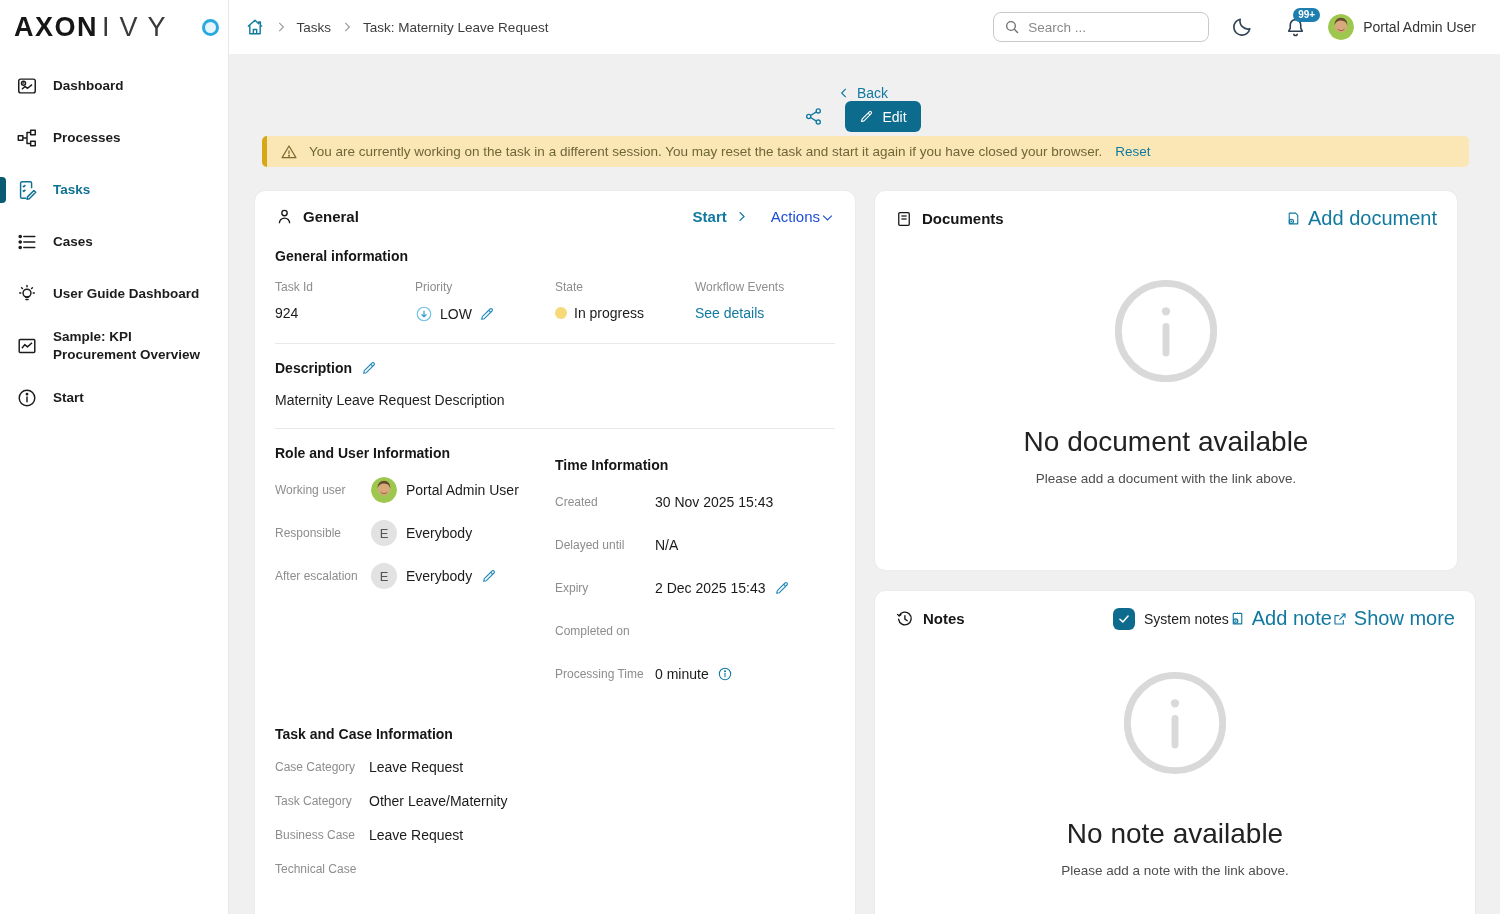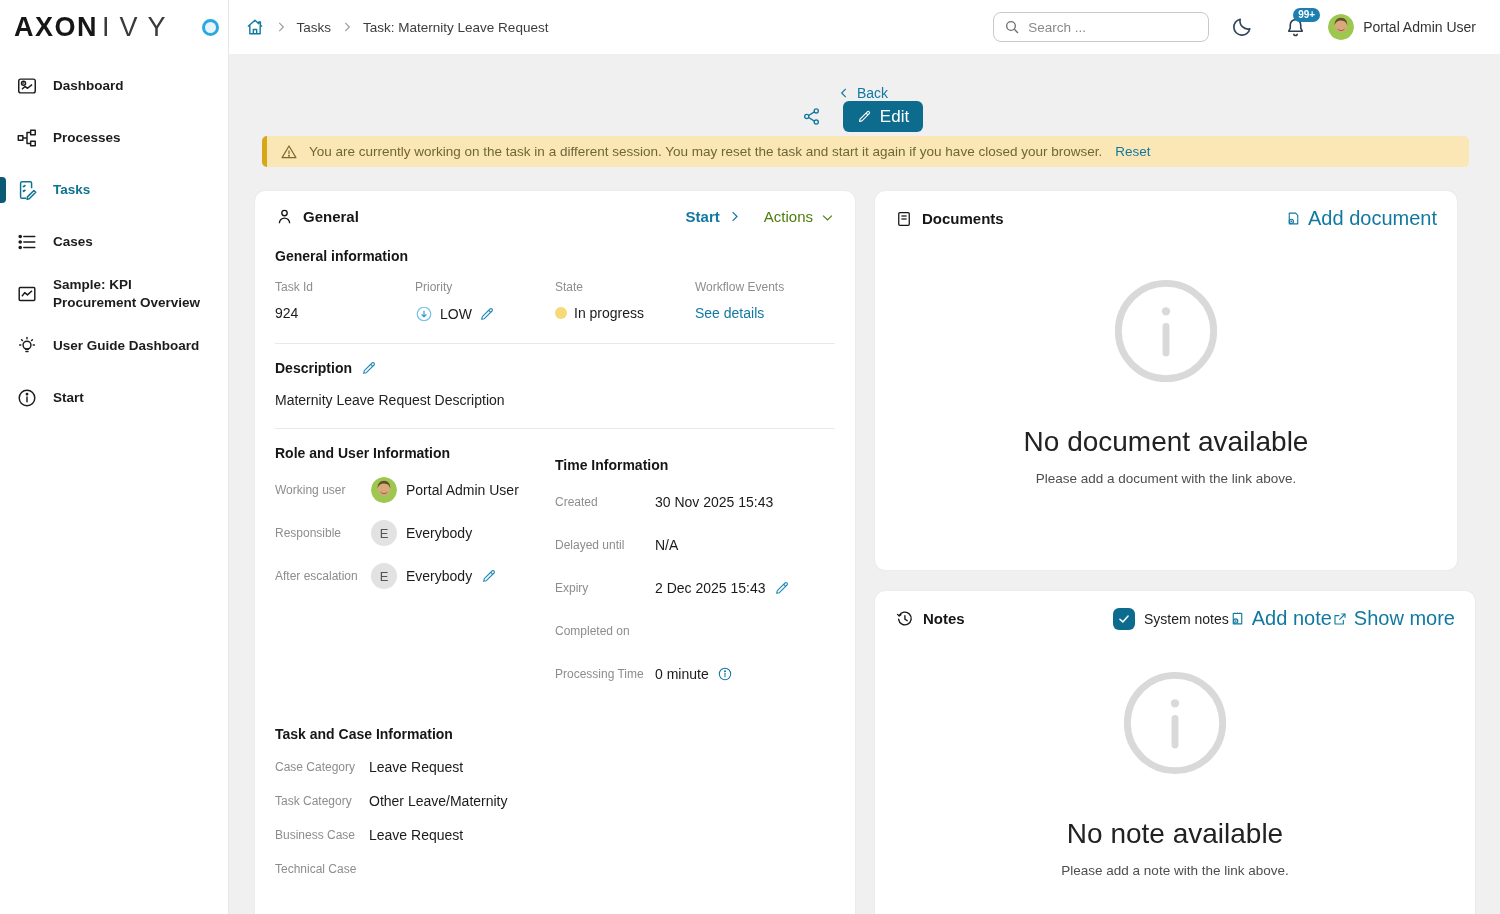--- a/index.html
+++ b/index.html
@@ -36,37 +36,37 @@
   .side-item.active { color:#0E7293; }
   .active-pill { position:absolute; left:0; top:50%; transform:translateY(-50%); width:6px; height:26px; background:#0A5A74; border-radius:0 4px 4px 0; }
   .side-label { line-height:1.3; }
 
   
   .main { position:absolute; top:54px; left:229px; right:0; bottom:0; background:#f0f0f1; overflow:hidden; }
   .toolbar { position:absolute; top:31px; left:26px; right:30px; height:31px; display:flex; align-items:center; justify-content:space-between;flex-direction:column; }
   .back-link { display:flex; align-items:center; gap:6px; color:#1179A0; font-size:14px; cursor:pointer; }
   .toolbar-right { display:flex; align-items:center; gap:22px; }
   .share-btn { color:#1179A0; display:flex; background:none; border:none; cursor:pointer; }
-  .edit-btn { display:flex; align-items:center; gap:8px; height:31px; padding:0 14px; background:#0D6B8E; color:#fff; border:none; border-radius:6px; font-size:17px; font-family:"Liberation Sans",sans-serif; cursor:pointer; }
+  .edit-btn { display:flex; align-items:center; gap:8px; height:31px; padding:0 14px; background:#0D6B8E; color:#fff; border:none; border-radius:6px; font-size:14px; font-family:"Liberation Sans",sans-serif; cursor:pointer; }
 
   .banner { position:absolute; top:82px; left:33px; right:31px; height:31px; background:#FAE7B5; border-left:5px solid #D6A716; border-radius:5px; display:flex; align-items:center; gap:11px; padding:0 13px; font-size:13.5px; color:#6F6638; }
   .banner .reset-link { color:#1179A0; cursor:pointer; margin-left:2px; }
   .warn-ico { color:#7a6a2f; display:flex; flex:none; }
 
   .card { position:absolute; background:#fff; border-radius:10px; box-shadow:0 0 3px rgba(0,0,0,.05); }
   .card-general { top:137px; left:26px; width:600px; height:775px; padding:16px 20px; }
   .card-docs { top:137px; left:646px; width:582px; height:379px; padding:16px 20px; }
   .card-notes { top:537px; left:646px; width:600px; height:410px; padding:16px 20px; }
 
   .card-head { display:flex; align-items:center; justify-content:space-between; }
   .card-title { display:flex; align-items:center; gap:9px; font-size:15px; font-weight:700; color:#161616; }
   .card-title .t-ico { display:flex; color:#161616; }
   .head-actions { display:flex; align-items:center; gap:22px; }
   .start-link { display:flex; align-items:center; gap:7px; color:#1179A0; font-weight:700; font-size:15px; cursor:pointer; }
-  .actions-link { display:flex; align-items:flex-end; gap:7px; color:#4d7c0f; font-size:15px; cursor:pointer; }
+  .actions-link { display:flex; align-items:flex-end; gap:0; color:#1d4ed8; font-size:15px; cursor:pointer; }
 
   .sec-title { font-size:14px; font-weight:700; color:#161616; margin:22px 0 16px; }
   .gi-grid { display:grid; grid-template-columns:140px 140px 140px 1fr; }
   .f-label { font-size:12px; color:#8d8d8d; }
   .f-value { font-size:14px; color:#1b1b1b; margin-top:11px; display:flex; align-items:center; gap:7px; }
   .link { color:#1179A0; cursor:pointer; }
   .pencil { color:#1E88B7; display:flex; cursor:pointer; }
   .dot { width:12px; height:12px; border-radius:50%; background:#F6D979; flex:none; }
   .hr { border-top:1px solid #e9e9e9; margin:20px 0 16px; }
   .desc-head { display:flex; align-items:center; gap:9px; font-size:14px; font-weight:700; color:#161616; }
@@ -218,36 +218,36 @@
             <circle cx="4.6" cy="18" r="1.2" fill="currentColor"></circle>
             <line x1="8.5" y1="6" x2="20.5" y2="6"></line>
             <line x1="8.5" y1="12" x2="20.5" y2="12"></line>
             <line x1="8.5" y1="18" x2="20.5" y2="18"></line>
           </svg>
       </span>
       <span class="side-label">Cases</span>
     </div>
     <div class="side-item">
       <span class="s-ico">
-        <svg viewBox="0 0 24 24" fill="none" stroke="currentColor" stroke-width="1.6" stroke-linejoin="round">
-            <rect x="3.5" y="5" width="17" height="14" rx="1"></rect>
-            <polyline points="6.5 14.5 9.5 10.5 12.5 13 17.5 8.5"></polyline>
-          </svg>
-      </span>
-      <span class="side-label">Sample: KPI Procurement Overview</span>
-    </div>
-    <div class="side-item">
-      <span class="s-ico">
         <svg viewBox="0 0 24 24" fill="none" stroke="currentColor" stroke-width="1.6" stroke-linecap="round">
             <circle cx="12" cy="11" r="4.3"></circle>
             <path d="M10.6 15.5h2.8M10.9 18h2.2"></path>
             <path d="M12 4V2.8M17 6l.9-.9M6.1 5.1L7 6M18.8 11H20M4 11h1.2"></path>
           </svg>
       </span>
       <span class="side-label">User Guide Dashboard</span>
+    </div>
+    <div class="side-item">
+      <span class="s-ico">
+        <svg viewBox="0 0 24 24" fill="none" stroke="currentColor" stroke-width="1.6" stroke-linejoin="round">
+            <rect x="3.5" y="5" width="17" height="14" rx="1"></rect>
+            <polyline points="6.5 14.5 9.5 10.5 12.5 13 17.5 8.5"></polyline>
+          </svg>
+      </span>
+      <span class="side-label">Sample: KPI Procurement Overview</span>
     </div>
     <div class="side-item">
       <span class="s-ico">
         <svg viewBox="0 0 24 24" fill="none" stroke="currentColor" stroke-width="1.6" stroke-linecap="round">
             <circle cx="12" cy="12" r="8.5"></circle>
             <line x1="12" y1="11" x2="12" y2="16.2"></line>
             <circle cx="12" cy="7.8" r=".7" fill="currentColor"></circle>
           </svg>
       </span>
       <span class="side-label">Start</span>

